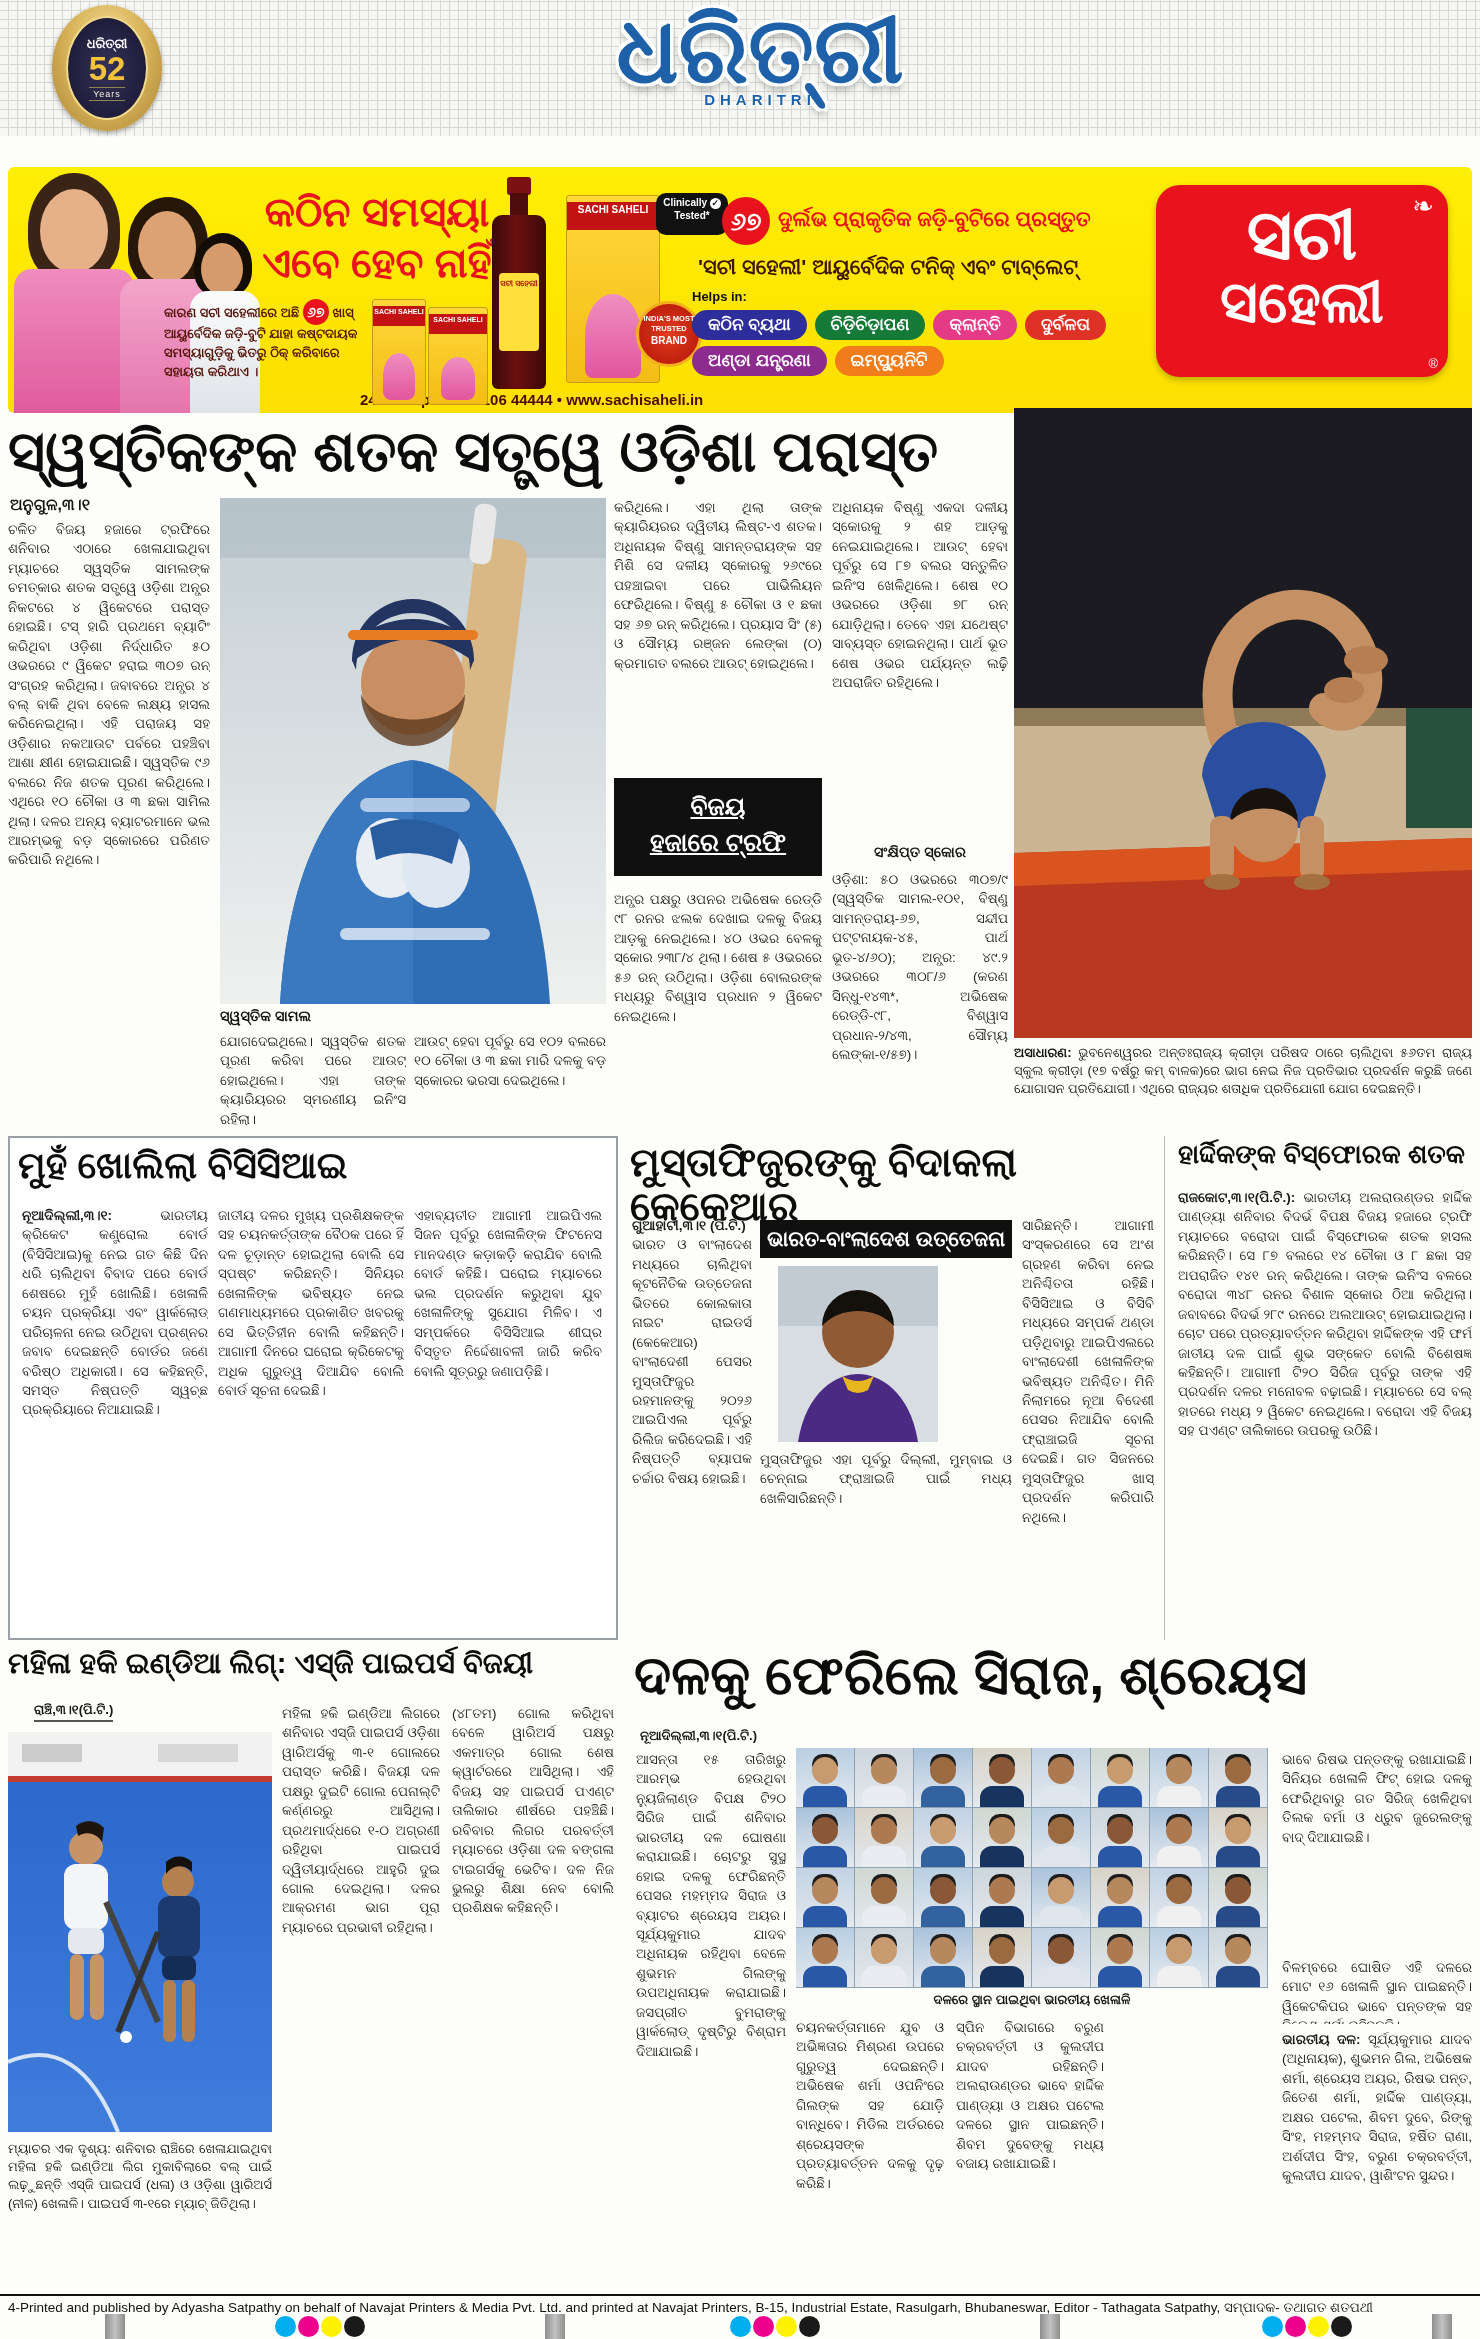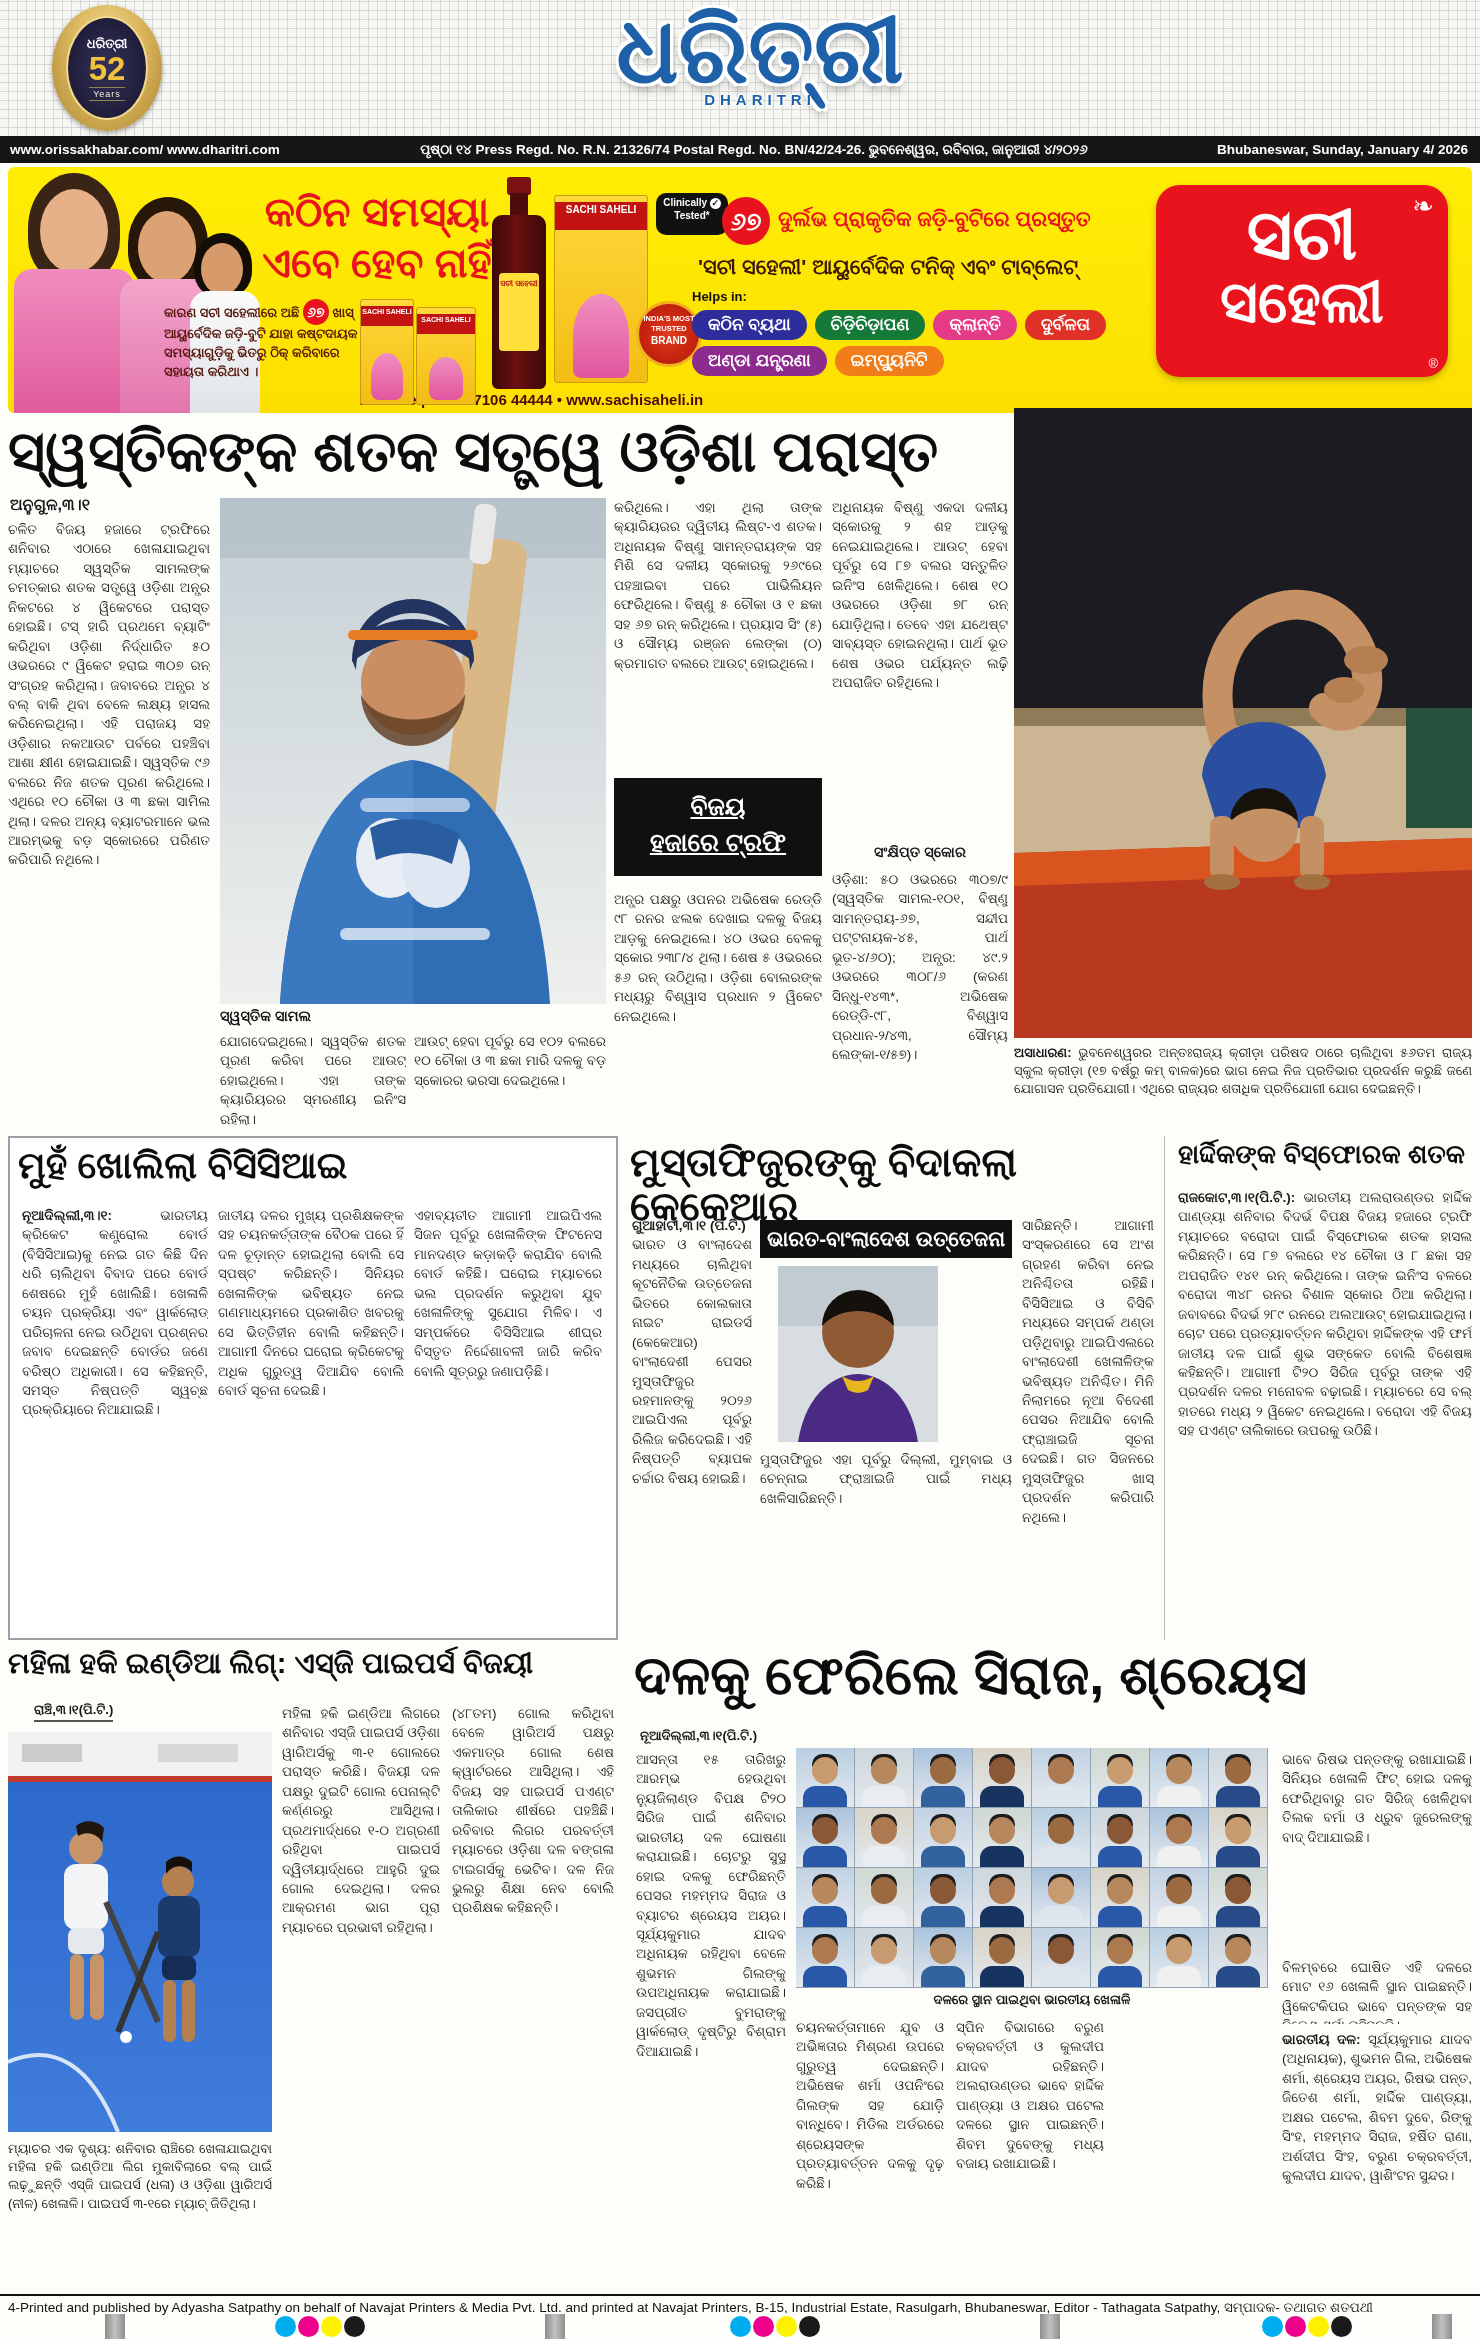--- a/index.html
+++ b/index.html
@@ -48,21 +48,21 @@
     color:#55150a;line-height:1.45;}
   .inline-count{display:inline-block;background:#e8131c;color:#fff;border-radius:50%;
     width:26px;height:26px;line-height:26px;text-align:center;font-size:14px;}
   .ad-helpline{position:absolute;left:352px;top:224px;width:390px;font-size:15px;font-weight:800;color:#4a0d0d;}
   .bottle{position:absolute;left:484px;top:10px;width:54px;height:212px;}
   .bottle-cap{position:absolute;left:15px;top:0;width:24px;height:18px;background:#7c1111;border-radius:3px;}
   .bottle-neck{position:absolute;left:18px;top:16px;width:18px;height:26px;background:#4f0c0c;}
   .bottle-body{position:absolute;left:0;top:38px;width:54px;height:174px;background:linear-gradient(90deg,#3c0808,#6b1010 45%,#3c0808);border-radius:10px 10px 6px 6px;}
   .bottle-label{position:absolute;left:7px;top:96px;width:40px;height:72px;background:#ffdf3a;border-radius:4px;
     font-size:8px;color:#b01212;font-weight:bold;text-align:center;padding-top:6px;line-height:1.3;}
-  .prod-box{position:absolute;background:linear-gradient(#ffd83a,#f3bd14);border:1px solid #c79a10;border-radius:3px;}
+  .prod-box{position:absolute;background:linear-gradient(#ffd83a,#f3bd14);border:1px solid #c79a10;border-radius:3px;margin-left:12px;}
   .prod-band{position:absolute;left:0;top:6px;width:100%;height:26px;background:#c21212;color:#fff;
     font-weight:800;text-align:center;font-size:10px;line-height:1.15;padding-top:2px;}
   .prod-woman{position:absolute;left:20%;bottom:4px;width:60%;height:45%;background:linear-gradient(#ef8fc0,#e2559d);border-radius:50% 50% 8px 8px;}
   .clinical{position:absolute;left:648px;top:26px;width:72px;height:38px;background:#111;border-radius:10px;
     color:#fff;font-size:10px;font-weight:bold;text-align:center;line-height:1.25;padding-top:4px;}
   .check{display:inline-block;width:11px;height:11px;background:#fff;border-radius:50%;color:#111;font-size:9px;line-height:11px;}
   .count-circle{position:absolute;left:714px;top:30px;width:48px;height:48px;border-radius:50%;background:#e8131c;
     color:#fff;font-size:25px;font-weight:800;text-align:center;line-height:48px;}
   .feature1{position:absolute;left:770px;top:40px;width:370px;font-size:21px;font-weight:800;color:#e8131c;}
   .feature2{position:absolute;left:690px;top:88px;width:452px;font-size:21px;font-weight:800;color:#3a1508;}
@@ -136,25 +136,20 @@
         <div class="badge-years">52</div>
         <div class="badge-sub">Years</div>
       </div>
     </div>
     <div class="logo-wrap">
       <div class="logo-main">ଧରିତ୍ରୀ</div>
       <div class="logo-sub">DHARITRI</div>
     </div>
   </div>
 
-  <div class="infobar">
-    <span class="ib-left">www.orissakhabar.com/ www.dharitri.com</span>
-    <span class="ib-center">ପୃଷ୍ଠା ୧୪   Press Regd. No. R.N. 21326/74 Postal Regd. No. BN/42/24-26.   ଭୁବନେଶ୍ୱର, ରବିବାର, ଜାନୁଆରୀ ୪/୨୦୨୬</span>
-    <span class="ib-right">Bhubaneswar,  Sunday, January 4/ 2026</span>
-  </div>
 
   <div class="ad">
     <div class="ad-women">
       <div class="woman" style="left:6px;top:6px;width:120px;height:240px;">
         <div class="w-hair" style="left:14px;top:0;width:92px;height:110px;background:#3a2415;"></div>
         <div class="w-head" style="left:26px;top:16px;width:68px;height:84px;background:#e6b089;"></div>
         <div class="w-body" style="left:0;top:96px;width:120px;height:150px;background:linear-gradient(#f08cbe,#df5a9b);"></div>
       </div>
       <div class="woman" style="left:112px;top:30px;width:96px;height:216px;">
         <div class="w-hair" style="left:8px;top:0;width:80px;height:92px;background:#271708;"></div>

